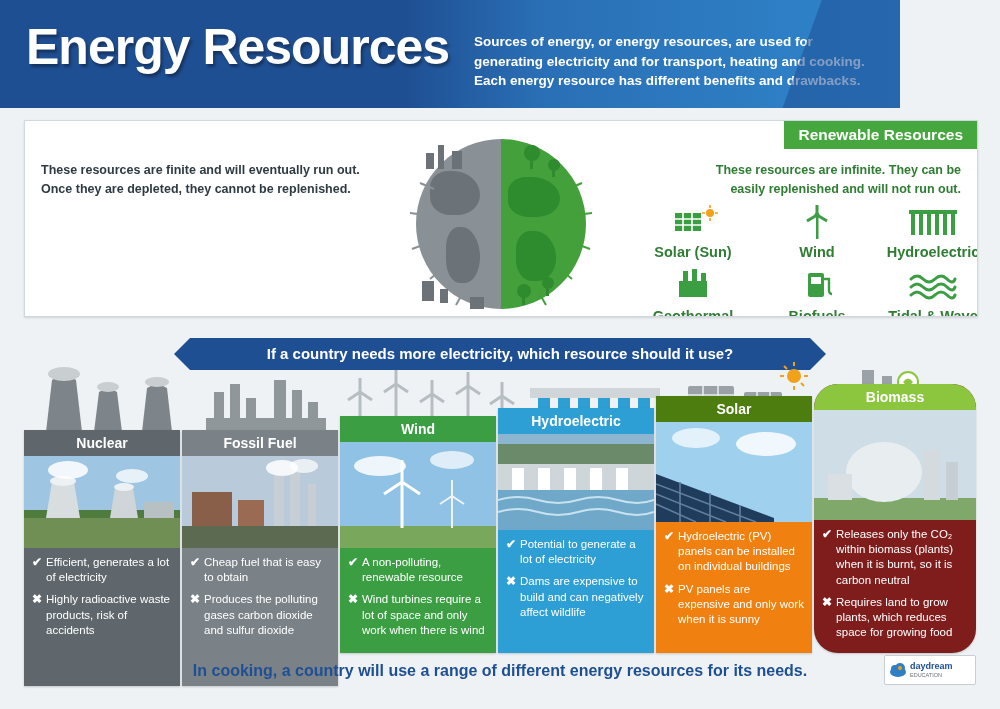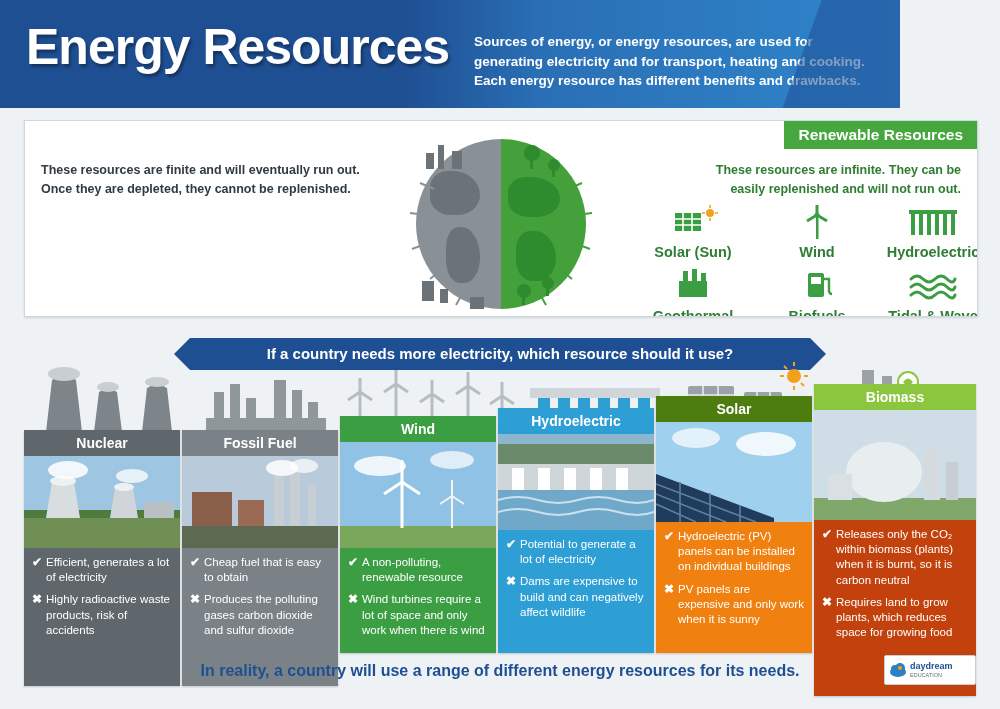--- a/index.html
+++ b/index.html
@@ -608,21 +608,21 @@
         <span class="mk">✔</span>
         <span>Hydroelectric (PV) panels can be installed on individual buildings</span>
       </div>
       <div class="pt">
         <span class="mk">✖</span>
         <span>PV panels are expensive and only work when it is sunny</span>
       </div>
     </div>
   </div>
 
-  <div class="card" style="left:790px; top:-46px; height:312px; width:162px; background:#c2410c;">
+  <div class="card" style="left:790px; top:-46px; height:269px; width:162px; background:#7f1d1d;border-radius:24px;">
     <div class="card-title" style="background:#8cc63e;">Biomass</div>
     <div class="photo" style="height:110px;">
       <svg width="162" height="110" viewBox="0 0 162 110" preserveAspectRatio="none">
         <rect width="162" height="110" fill="#cfdde6"></rect>
         <rect y="88" width="162" height="22" fill="#7fa86a"></rect>
         <ellipse cx="70" cy="62" rx="38" ry="30" fill="#e8edf0"></ellipse>
         <rect x="110" y="40" width="16" height="50" fill="#d4dade"></rect>
         <rect x="132" y="52" width="12" height="38" fill="#c8cfd4"></rect>
         <rect x="14" y="64" width="24" height="26" fill="#d9dfe3"></rect>
       </svg>
@@ -633,21 +633,21 @@
         <span>Releases only the CO₂ within biomass (plants) when it is burnt, so it is carbon neutral</span>
       </div>
       <div class="pt">
         <span class="mk">✖</span>
         <span>Requires land to grow plants, which reduces space for growing food</span>
       </div>
     </div>
   </div>
 </div>
 
-<div class="footer-text">In reality, a country will use a range of different energy resources for its needs.</div>
+<div class="footer-text">In cooking, a country will use a range of different energy resources for its needs.</div>
 
 <div class="logo">
   <svg width="18" height="18" viewBox="0 0 18 18" style="margin-right:3px;">
     <ellipse cx="9" cy="11" rx="8" ry="5" fill="#2e7fc4"></ellipse>
     <circle cx="6" cy="8" r="4" fill="#2e7fc4"></circle>
     <circle cx="11" cy="7" r="5" fill="#2e7fc4"></circle>
     <circle cx="11" cy="7" r="2" fill="#f2a11b"></circle>
   </svg>
   <div>
     <div class="lg-txt">daydream</div>

